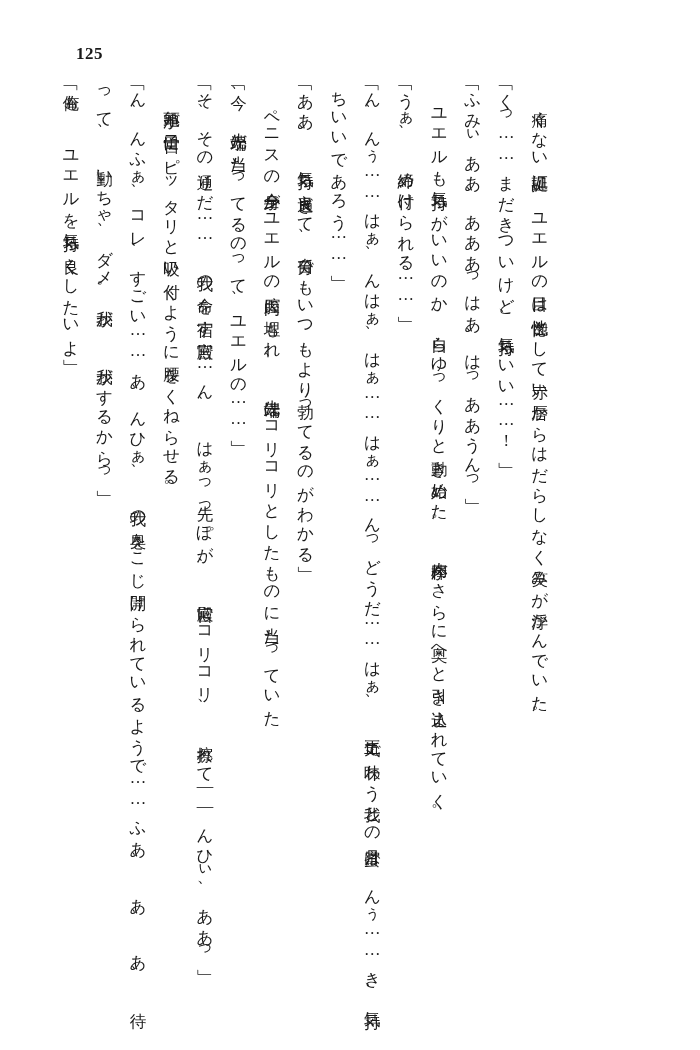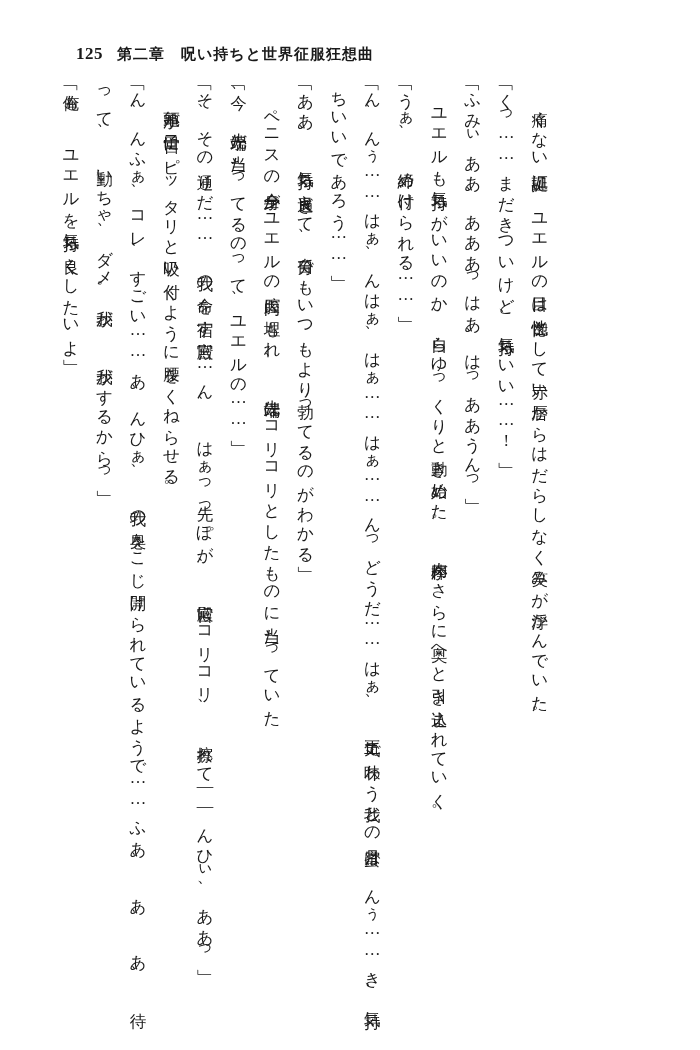--- a/index.html
+++ b/index.html
@@ -64,21 +64,20 @@
     padding-top: 18px;
   }
 </style>
 </head>
 <body>
 
 <div class="page">
 
   <div class="header">
     <span class="page-number">125</span>
-    <span class="chapter-title">第二章　呪い持ちと世界征服狂想曲</span>
   </div>
 
   <div class="body-area">
     <div class="vtext" id="vtext">
         <p class="ind">痛くない証拠に、ユエルの目は恍惚として赤い唇からはだらしなく笑みが浮かんでいた。</p>
         <p class="">「くっ……まだきついけど、気持ちいい……!」</p>
         <p class="">「ふみぃああ、あああっはあ、はっああうんっ」</p>
         <p class="ind">ユエルも気持ちがいいのか、自らゆっくりと動き始めた。　肉棒がさらに奥へと引き込まれていく。</p>
         <p class="">「うぁ、　締め付けられる……」</p>
         <p class="">「ん、んぅ……はぁ、んはぁ、はぁ……はぁ……んっどうだ……はぁ、　正気で味わう我との蜜月は、んぅ……き、気持ちいいであろう……」</p>

